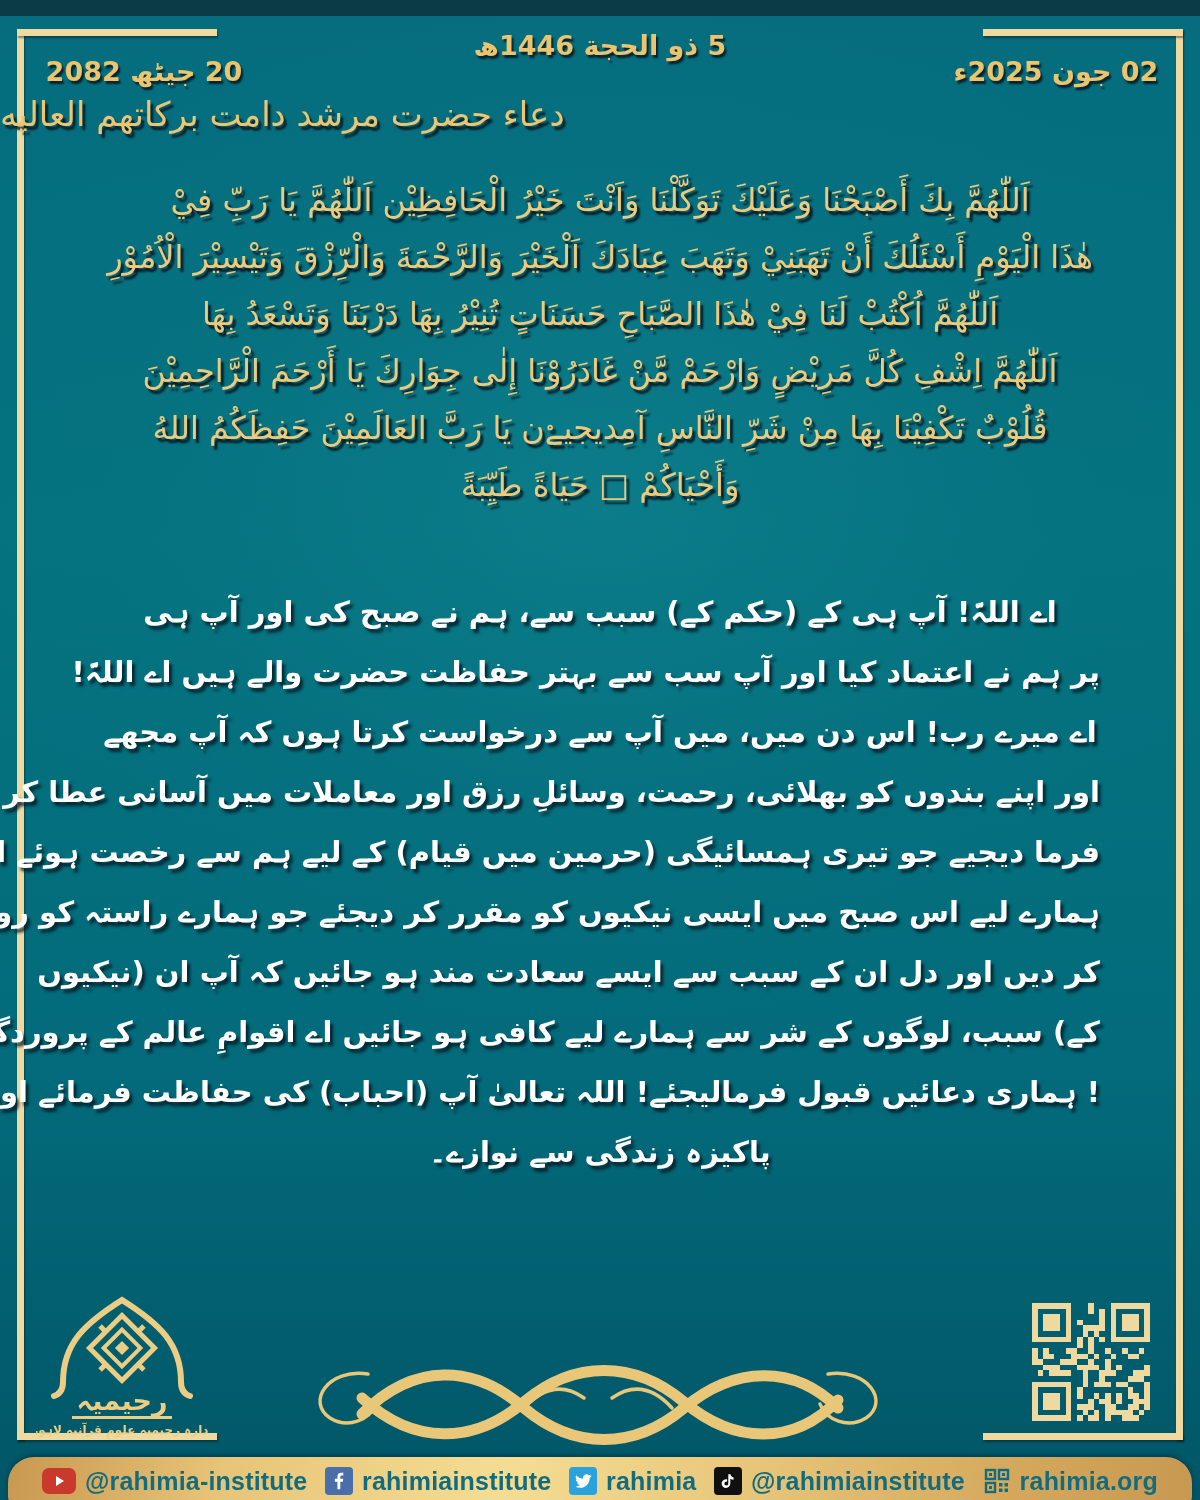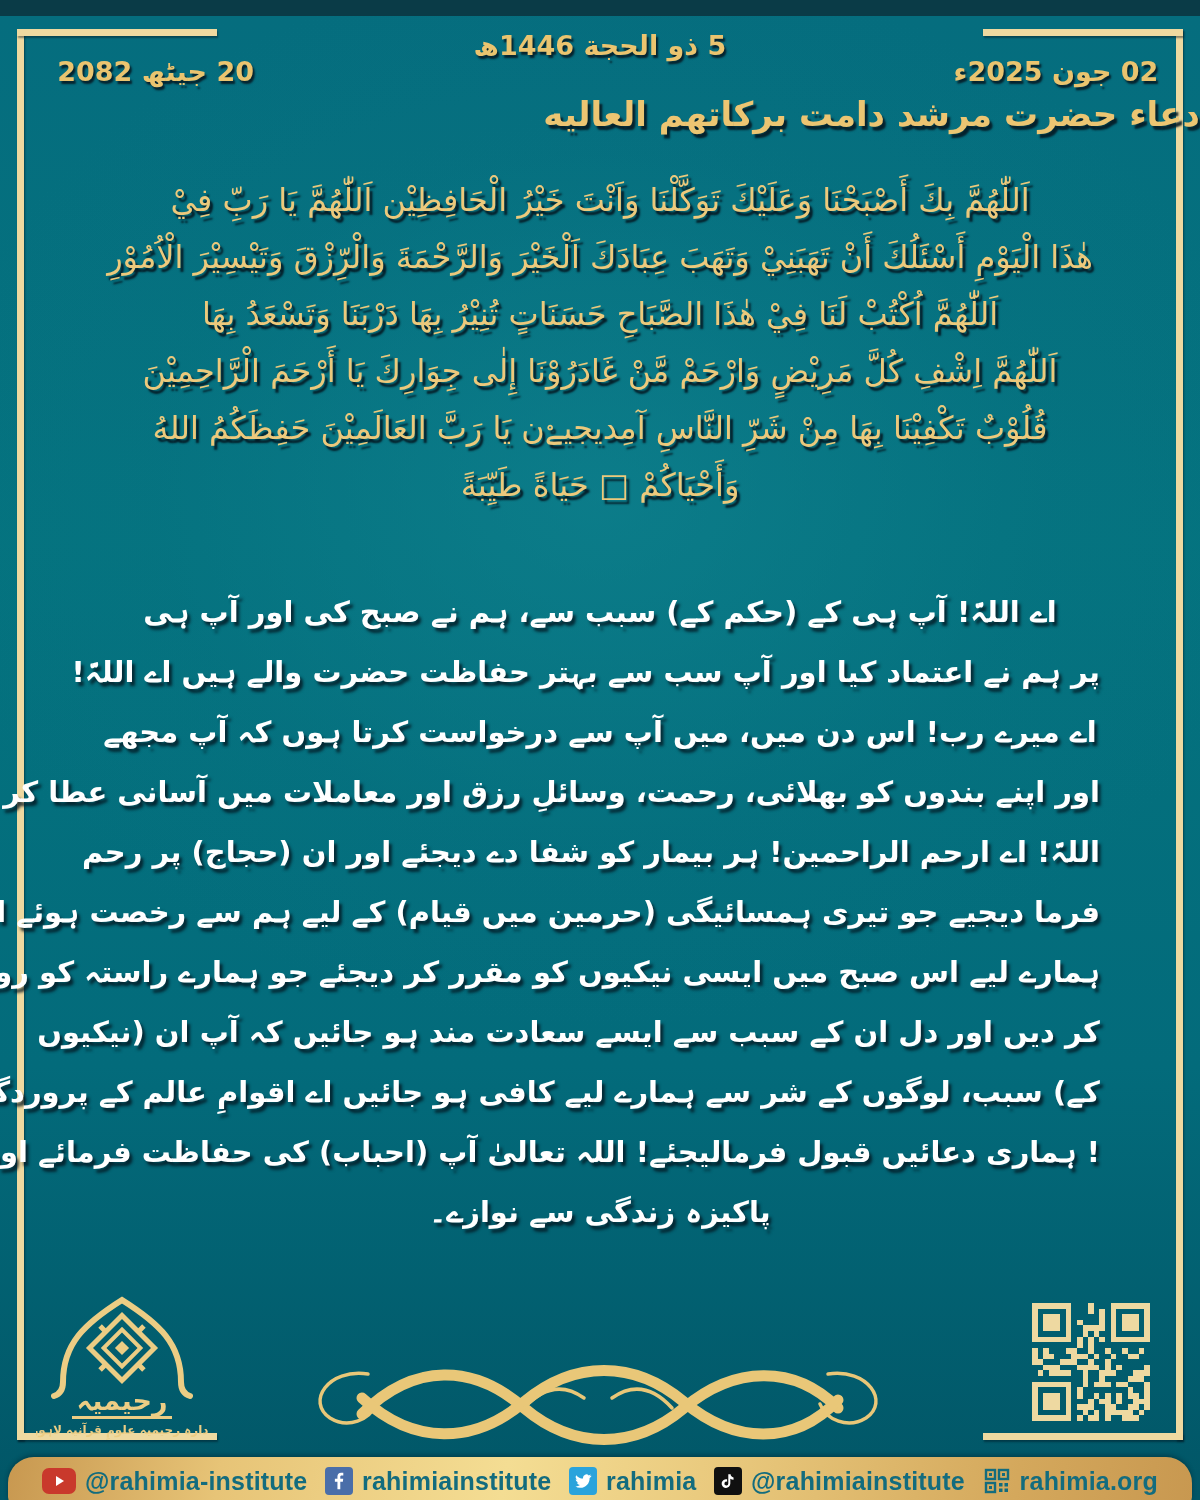--- a/index.html
+++ b/index.html
@@ -26,25 +26,25 @@
   .hijri-date{
     position:absolute;top:14px;left:0;right:0;text-align:center;
     color:#eac46f;font-size:27px;font-weight:bold;
     text-shadow:2px 3px 2px rgba(5,25,35,.9);
   }
   .side-date{
     position:absolute;top:40px;
     color:#eac46f;font-size:27px;font-weight:bold;
     text-shadow:2px 3px 2px rgba(5,25,35,.9);
   }
-  .date-left{left:34px;width:220px;}
+  .date-left{left:34px;width:220px;text-align:center;}
   .date-right{right:34px;width:220px;text-align:center;}
   .page-title{
-    position:absolute;top:78px;left:0;right:0;text-align:right;
-    color:#ecc572;font-size:34px;font-weight:bold;
+    position:absolute;top:78px;left:0;right:0;text-align:left;
+    color:#ecc572;font-size:34px;font-weight:normal;
     text-shadow:3px 4px 2px rgba(5,25,35,.9);
   }
 
   
   .arabic-block{
     position:absolute;top:156px;left:90px;right:90px;
     text-align:center;direction:rtl;
   }
   .arabic-line{
     color:#ecc97c;font-size:32px;font-weight:normal;line-height:57px;
@@ -115,21 +115,20 @@
     <div class="arabic-line">اَللّٰهُمَّ اِشْفِ كُلَّ مَرِيْضٍ وَارْحَمْ مَّنْ غَادَرُوْنَا إِلٰى جِوَارِكَ يَا أَرْحَمَ الْرَّاحِمِيْنَ</div>
     <div class="arabic-line">قُلُوْبٌ تَكْفِيْنَا بِهَا مِنْ شَرِّ النَّاسِ آمِدیجیےْن يَا رَبَّ العَالَمِيْنَ حَفِظَكُمُ اللهُ</div>
     <div class="arabic-line">وَأَحْيَاكُمْ □ حَيَاةً طَيِّبَةً</div>
   </div>
 
   <div class="urdu-block">
     <div class="urdu-line">اے اللہّ! آپ ہی کے (حکم کے) سبب سے، ہم نے صبح کی اور آپ ہی</div>
     <div class="urdu-line">پر ہم نے اعتماد کیا اور آپ سب سے بہتر حفاظت حضرت والے ہیں اے اللہّ!</div>
     <div class="urdu-line">اے میرے رب! اس دن میں، میں آپ سے درخواست کرتا ہوں کہ آپ مجھے</div>
     <div class="urdu-line">اور اپنے بندوں کو بھلائی، رحمت، وسائلِ رزق اور معاملات میں آسانی عطا کر دیجئے اے</div>
-    <div class="urdu-line">اللہّ! اے ارحم الراحمین! ہر بیمار کو شفا دے دیجئے اور ان (حجاج) پر رحم</div>
     <div class="urdu-line">فرما دیجیے جو تیری ہمسائیگی (حرمین میں قیام) کے لیے ہم سے رخصت ہوئے اے اللہّ!</div>
     <div class="urdu-line">ہمارے لیے اس صبح میں ایسی نیکیوں کو مقرر کر دیجئے جو ہمارے راستہ کو روشن</div>
     <div class="urdu-line">کر دیں اور دل ان کے سبب سے ایسے سعادت مند ہو جائیں کہ آپ ان (نیکیوں</div>
     <div class="urdu-line">کے) سبب، لوگوں کے شر سے ہمارے لیے کافی ہو جائیں اے اقوامِ عالم کے پروردگار</div>
     <div class="urdu-line">! ہماری دعائیں قبول فرمالیجئے! اللہ تعالیٰ آپ (احباب) کی حفاظت فرمائے اور آپ کو</div>
     <div class="urdu-line">پاکیزہ زندگی سے نوازے۔</div>
   </div>
 
   <div class="logo">
     <svg width="172" height="148" viewBox="0 0 172 148">

